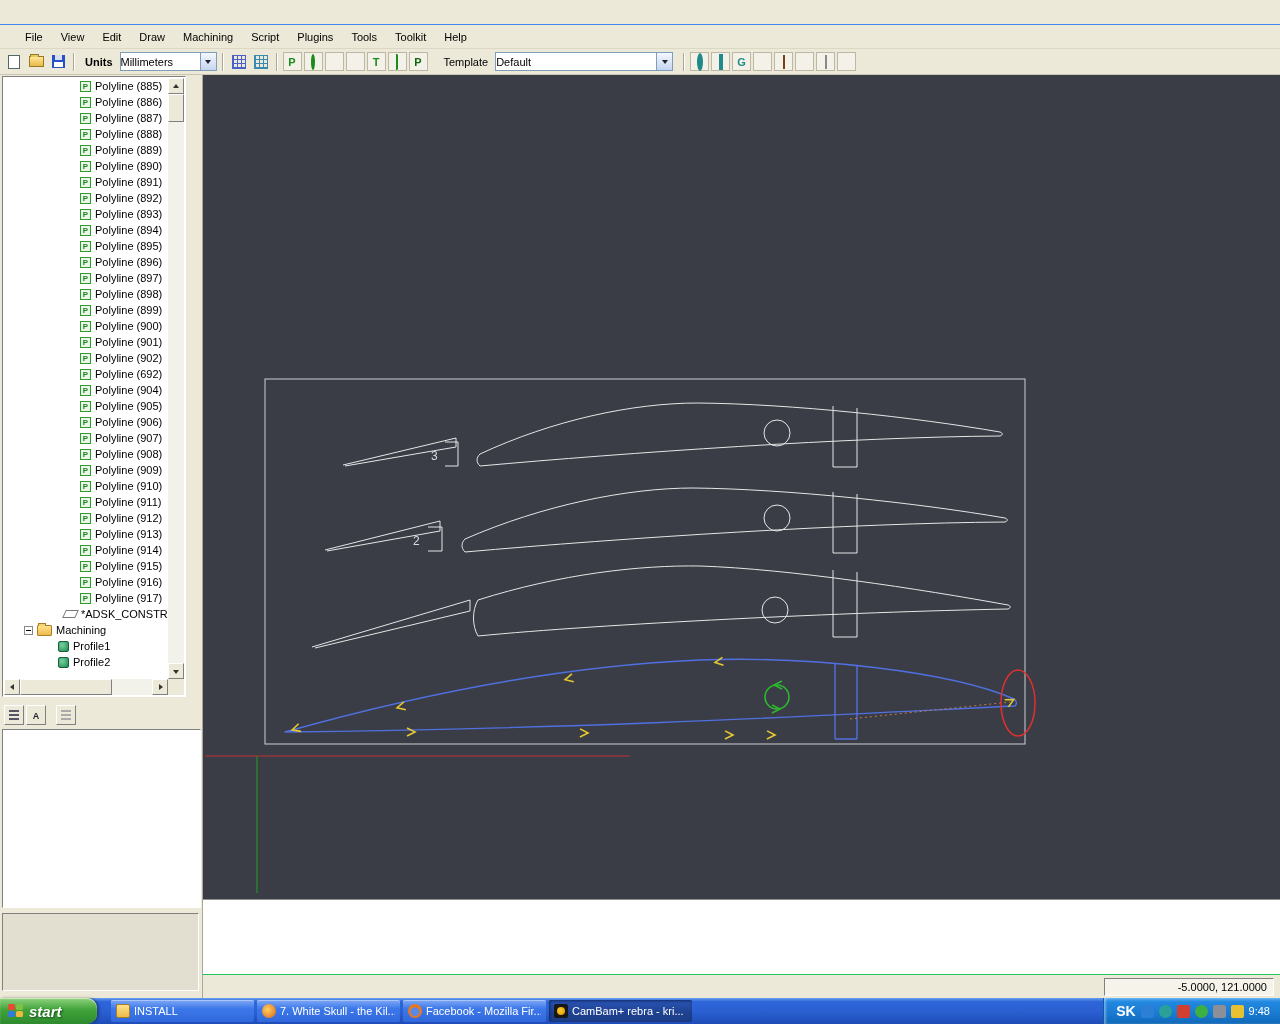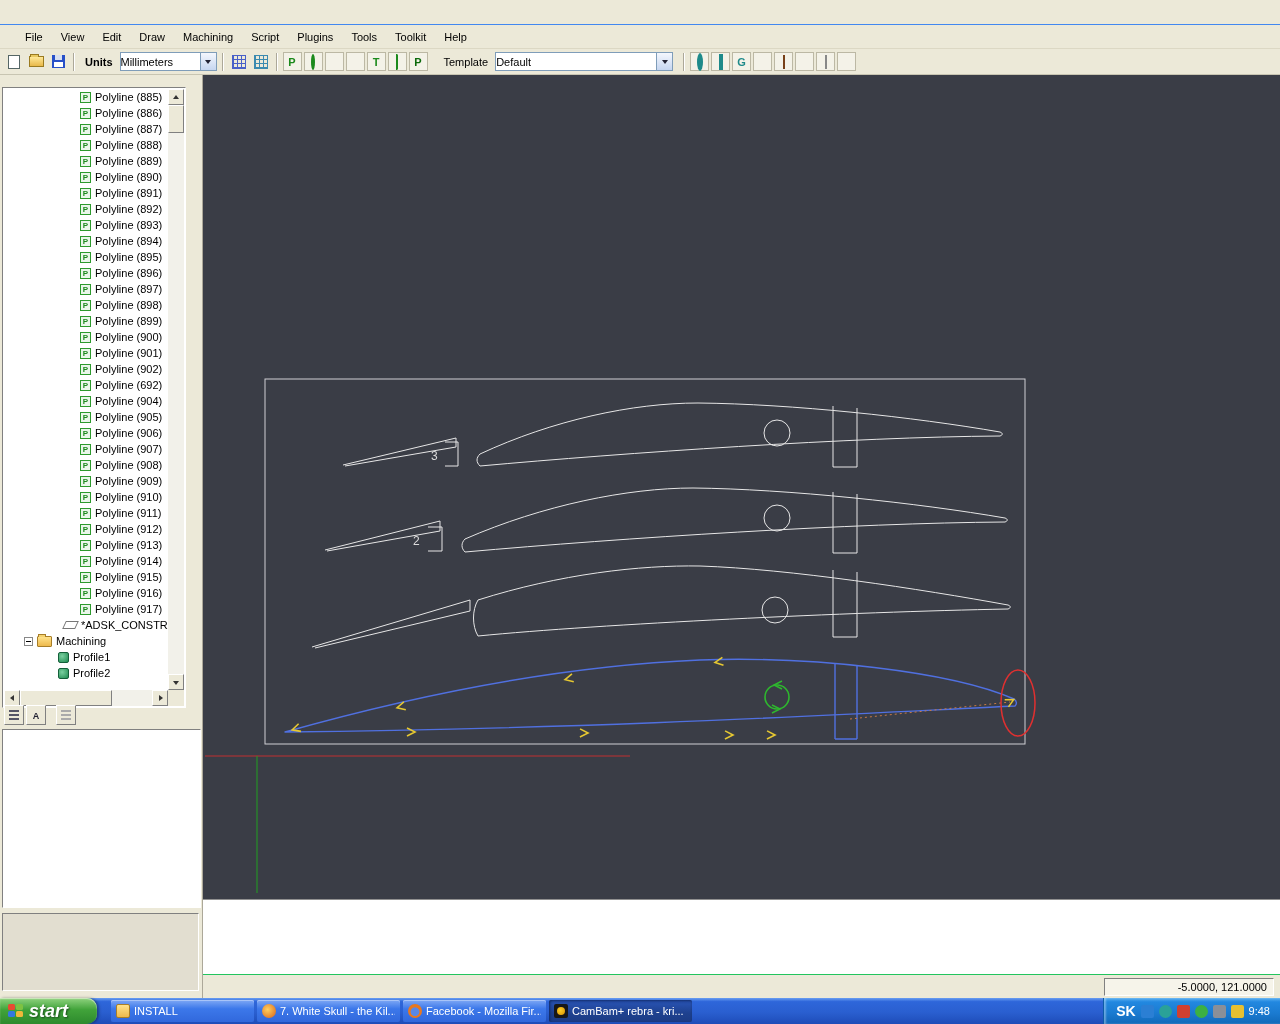--- a/index.html
+++ b/index.html
@@ -79,21 +79,21 @@
   .combo .cval { flex:1; white-space:nowrap; overflow:hidden; }
   .combo .cbtn { width:16px; height:17px; background:linear-gradient(#f4f7fd,#c6d6f0);
     border-left:1px solid #7f9db9; display:flex; align-items:center; justify-content:center; flex:none; }
   .arrow-down { width:0; height:0; border:3.5px solid transparent; border-top:4.5px solid #223; margin-top:4px; }
   .units-combo { width:97px; }
   .template-combo { width:178px; }
 
   
   .left-panel { position:absolute; top:75px; left:0; width:203px; height:923px; background:#ece9d8;
     border-right:1px solid #aca899; }
-  .tree { position:absolute; top:12px; left:2px; width:184px; height:621px; background:#fff;
+  .tree { position:absolute; top:1px; left:2px; width:184px; height:621px; background:#fff;
     border:1px solid; border-color:#808080 #fff #fff #808080;text-align:right; }
   .tree-viewport { position:absolute; left:1px; top:1px; right:17px; bottom:17px; overflow:hidden; }
   .tree-row { height:16px; display:flex; align-items:center; gap:4px; white-space:nowrap; cursor:default; }
   .tree-row.polyline { padding-left:76px; }
   .tree-row.layer { padding-left:60px; }
   .tree-row.machining { padding-left:20px; }
   .tree-row.profile { padding-left:54px; }
   .p-icon { width:11px; height:11px; flex:none; border:1px solid #2d9a2d; background:#eaf6ea;
     color:#1e8a1e; text-align:center; font-weight:bold; font-size:8px; line-height:9px; }
   .p-icon::before { content:"P"; }
@@ -159,21 +159,21 @@
     border-color:#808080 #fff #fff #808080; display:flex; align-items:center;
     justify-content:flex-end; padding-right:6px; background:#f6f4ea; }
 
   
   .taskbar { position:absolute; left:0; top:998px; width:1280px; height:26px;
     background:linear-gradient(180deg,#6a9ef2 0%,#2e66da 14%,#2a5fd0 55%,#1e4cb8 100%);
     display:flex; align-items:center; }
   .start-button { width:97px; height:26px; border-radius:0 10px 10px 0; flex:none;
     background:linear-gradient(180deg,#8fd37f,#41a33a 45%,#2d8a2d);
     display:flex; align-items:center; gap:5px; padding-left:8px; color:#fff;
-    font-style:italic; font-weight:bold; font-size:18px;
+    font-style:italic; font-weight:bold; font-size:15px;
     text-shadow:1px 1px 2px #1a4d1a; box-shadow:inset 0 1px 1px #cfe8c0, 2px 0 3px rgba(0,0,0,.35); }
   .win-flag { width:16px; height:14px; display:grid; grid-template-columns:7px 7px;
     grid-template-rows:6px 6px; gap:1px; flex:none; }
   .win-flag span { border-radius:1.5px; }
   .win-flag .f1 { background:#e84a32; } .win-flag .f2 { background:#7ec242; }
   .win-flag .f3 { background:#3478e0; } .win-flag .f4 { background:#f0b83a; }
   .task-buttons { display:flex; gap:3px; margin-left:14px; flex:1; overflow:hidden; }
   .task-btn { width:143px; height:22px; border-radius:2px; flex:none;
     background:linear-gradient(180deg,#7fa8f5,#3c78ea 40%,#3168dc);
     display:flex; align-items:center; gap:4px; padding:0 5px; color:#fff;

